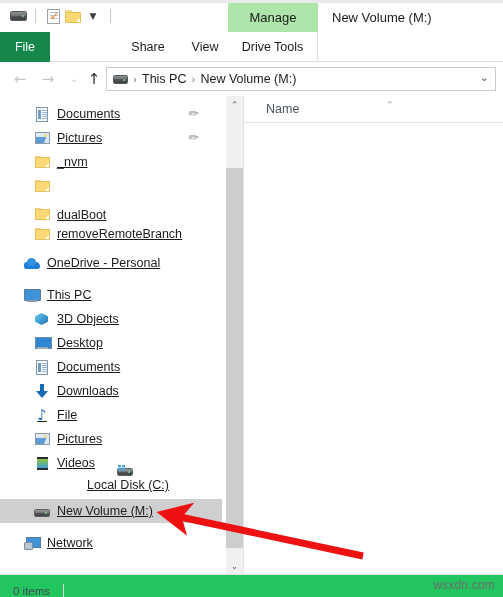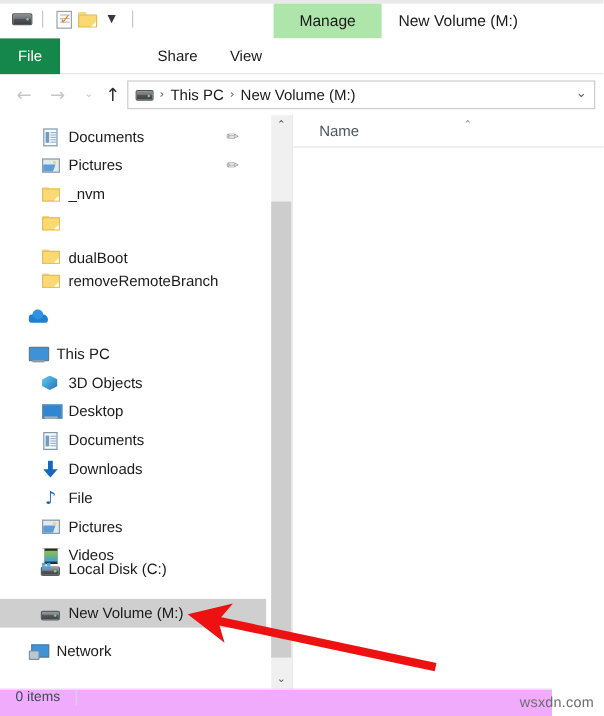--- a/index.html
+++ b/index.html
@@ -121,21 +121,21 @@
 
   
   .navpane {
     position: absolute; left: 0; top: 96px; width: 222px; height: 478px;
     background: #ffffff; overflow: hidden;
   }
   .navlist { position: relative; width: 222px; }
   .nav-item {
     position: absolute; left: 0; width: 222px; height: 24px;
     display: flex; align-items: center;
-    font-size: 12.5px; color: #1b1b1b; white-space: nowrap;
+    font-size: 12.5px; color: #1b1b1b; white-space: nowrap; text-decoration: underline;
   }
   .nav-item.selected { background: #cfcfcf; }
   .nav-ico {
     width: 16px; height: 16px; margin-right: 7px;
     display: flex; align-items: center; justify-content: center; flex: 0 0 16px;
   }
   .lvl1 { padding-left: 24px; }
   .lvl2 { padding-left: 34px; }
   .pin {
     position: absolute; right: 24px; top: 5px;
@@ -238,23 +238,23 @@
   .sort-mark {
     position: absolute; left: 142px; top: 4px;
     font-size: 9px; color: #8e9aa6; font-family: "DejaVu Sans", sans-serif;
   }
   .colhead-rule {
     position: absolute; left: 0; top: 26px; width: 260px; height: 1px; background: #e4e4e4;
   }
 
   
   .statusbar {
-    position: absolute; left: 0; top: 574px; width: 460px; height: 23px;
-    background: #f0abfc; border-top: 1px solid #e2e2e2;
-    display: flex; align-items: flex-start;
+    position: absolute; left: 0; top: 574px; width: 503px; height: 23px;
+    background: #22c55e; border-top: 1px solid #e2e2e2;
+    display: flex; align-items: flex-end;
   }
   .status-text { margin-left: 13px; font-size: 11.5px; color: #3d4a57; }
   .status-div { margin-left: 13px; width: 1px; height: 13px; background: #d6d6d6; }
   .watermark {
     position: absolute; right: 8px; top: 578px;
     font-size: 12px; color: #6d6d6d; letter-spacing: .2px;
   }
 
   
   .annotation {
@@ -294,20 +294,21 @@
     <div class="ctx-header">
       <span>Manage</span>
     </div>
     <div class="win-title">New Volume (M:)</div>
   </div>
 
   <div class="tabstrip">
     <div class="tab file">File</div>
     <div class="tab view">View</div>
     <div class="tab share">Share</div>
+    <div class="tab drive">Drive Tools</div>
   </div>
 
   <div class="addrbar">
     <div class="nav-btn nav-back">←</div>
     <div class="nav-btn nav-fwd">→</div>
     <div class="nav-btn nav-recent">⌄</div>
     <div class="nav-btn nav-up">↑</div>
 
     <div class="crumbbox">
       <div class="crumb-icon">
@@ -369,20 +370,21 @@
               <div class="t"></div>
               <div class="b"></div>
             </div>
           </span>
           <span>removeRemoteBranch</span>
         </div>
         <div class="nav-item lvl1" style="top: 155px;">
           <span class="nav-ico">
             <div class="i-onedrive"></div>
           </span>
+          <span>OneDrive - Personal</span>
         </div>
         <div class="nav-item lvl1" style="top: 187px;">
           <span class="nav-ico">
             <div class="i-pc"></div>
           </span>
           <span>This PC</span>
         </div>
         <div class="nav-item lvl2" style="top: 211px;">
           <span class="nav-ico">
             <div class="i-3d"></div>
@@ -418,21 +420,21 @@
             <div class="i-pic"></div>
           </span>
           <span>Pictures</span>
         </div>
         <div class="nav-item lvl2" style="top: 355px;">
           <span class="nav-ico">
             <div class="i-vid"></div>
           </span>
           <span>Videos</span>
         </div>
-        <div class="nav-item lvl2" style="top: 366px;">
+        <div class="nav-item lvl2" style="top: 366px; flex-direction: column;">
           <span class="nav-ico">
             <div class="i-disk">
               <div class="d"></div>
               <div class="w"></div>
             </div>
           </span>
           <span>Local Disk (C:)</span>
         </div>
         <div class="nav-item lvl2 selected" style="top: 403px;">
           <span class="nav-ico">

